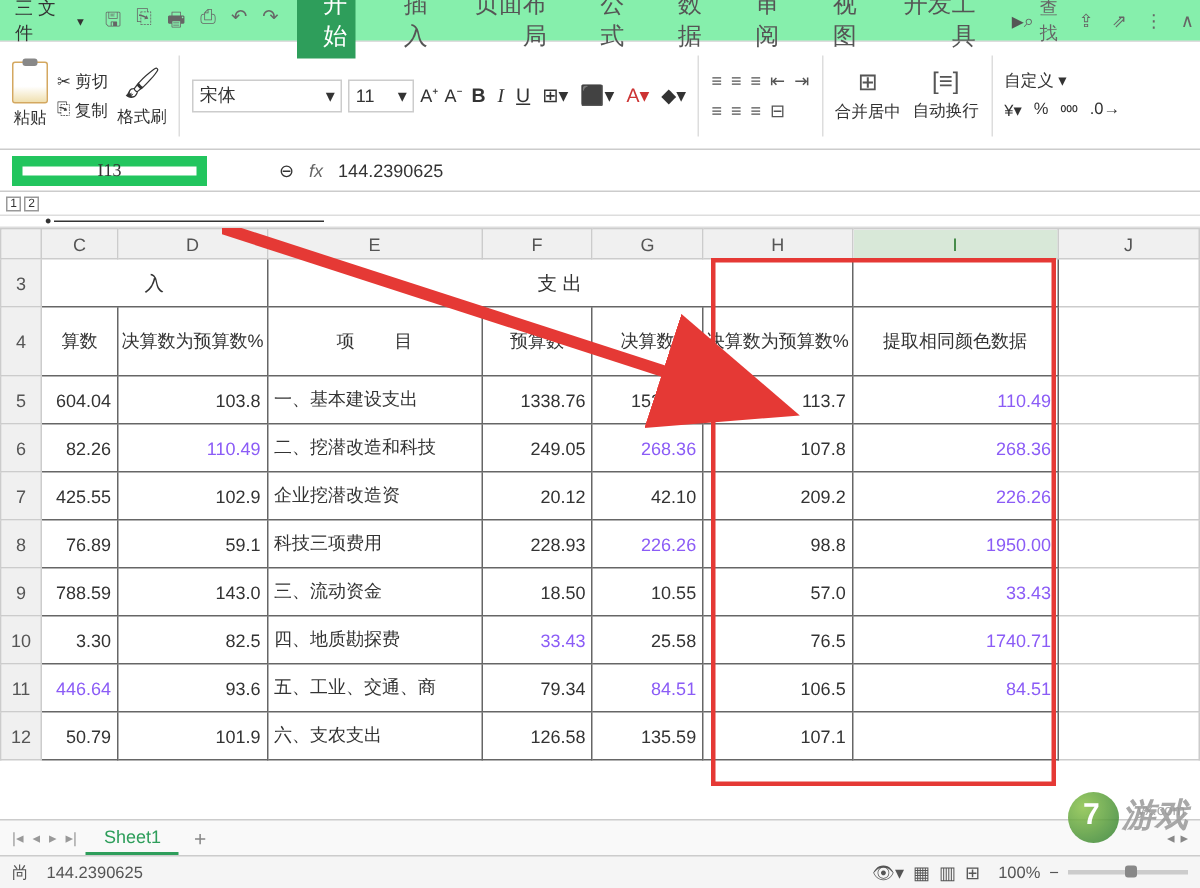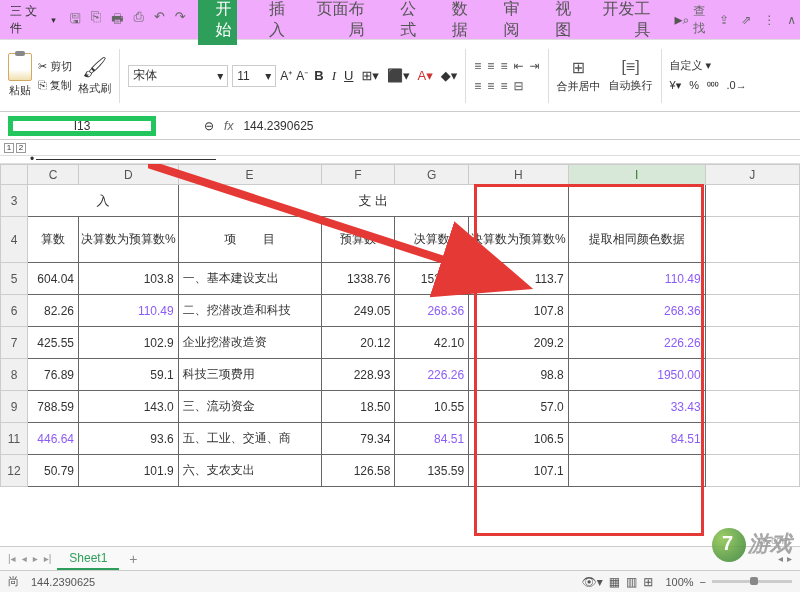--- a/index.html
+++ b/index.html
@@ -1,18 +1,18 @@
 <!DOCTYPE html>
 <html><head>
 <meta charset="utf-8">
 <style>
 * { margin: 0; padding: 0; box-sizing: border-box; font-family: "Microsoft YaHei", Arial, sans-serif; }
 body { width: 800px; height: 592px; overflow: hidden; background: #fff; font-size: 12px; color: #333; position: relative; }
 
-.titlebar { height: 40px; background: #f0abfc; display: flex; align-items: center; padding: 0 4px; border-bottom: 1px solid #ddd; }
+.titlebar { height: 28px; background: #86efac; display: flex; align-items: center; padding: 0 4px; border-bottom: 1px solid #ddd; }
 .titlebar .file-menu { display: flex; align-items: center; gap: 4px; padding: 2px 6px; }
 .titlebar .file-menu::after { content: "▾"; font-size: 9px; margin-left: 2px; }
 .titlebar .qat { display: flex; gap: 10px; margin-left: 8px; }
 .titlebar .qat span { color: #666; font-size: 13px; }
 .titlebar .tabs { display: flex; margin-left: 12px; font-size: 16px; gap: 16px; align-items: center; text-align: right; }
 .titlebar .tab { padding: 4px 4px; color: #555; }
 .titlebar .tab.active { background: #2e9e5b; color: #fff; padding: 4px 6px; }
 .titlebar .tabs-more { margin-left: 4px; color: #555; }
 .titlebar .right { margin-left: auto; display: flex; gap: 12px; align-items: center; color: #666; }
 .titlebar .search { display: flex; align-items: center; gap: 4px; }
@@ -40,21 +40,21 @@
 
 .align-group { display: flex; flex-direction: column; gap: 6px; }
 .align-row { display: flex; gap: 6px; font-size: 12px; color: #555; }
 
 .merge-group, .wrap-group, .format-group { display: flex; flex-direction: column; align-items: center; gap: 2px; font-size: 11px; }
 .merge-group .icon, .wrap-group .icon { font-size: 16px; color: #555; }
 .format-col { display: flex; flex-direction: column; gap: 6px; font-size: 11px; }
 .format-row { display: flex; gap: 8px; }
 
 .namebox-bar { height: 28px; border-bottom: 1px solid #ccc; display: flex; align-items: center; padding: 0 8px; gap: 8px; }
-.namebox { width: 148px; height: 20px; border: 5px solid #22c55e; text-align: center; font-size: 12px; display: flex; align-items: center; justify-content: center; }
+.namebox { width: 130px; height: 20px; border: 7px solid #22c55e; text-align: center; font-size: 12px; display: flex; align-items: center; justify-content: center; font-family: Liberation Serif, serif; }
 .fx-area { display: flex; align-items: center; gap: 10px; margin-left: 40px; }
 .fx-label { font-style: italic; color: #666; }
 .formula-input { flex: 1; font-size: 12px; }
 
 .outline-row { height: 16px; display: flex; align-items: center; padding-left: 4px; gap: 2px; border-bottom: 1px solid #ddd; }
 .outline-row .num { width: 10px; height: 10px; border: 1px solid #999; font-size: 8px; display: flex; align-items: center; justify-content: center; }
 .outline-bar { height: 8px; border-bottom: 1px solid #ddd; position: relative; }
 .outline-bar::before { content: ""; position: absolute; left: 36px; top: 3px; width: 180px; height: 1px; background: #333; }
 .outline-bar::after { content: "•"; position: absolute; left: 30px; top: -4px; font-size: 12px; }
 
@@ -326,20 +326,31 @@
           <td class="data-border ">788.59</td>
           <td class="data-border ">143.0</td>
           <td class="data-border text">三、流动资金</td>
           <td class="data-border ">18.50</td>
           <td class="data-border ">10.55</td>
           <td class="data-border ">57.0</td>
           <td class="data-border red">33.43</td>
           <td></td>
         </tr>
         <tr>
+          <th class="rowhdr">10</th>
+          <td class="data-border ">3.30</td>
+          <td class="data-border ">82.5</td>
+          <td class="data-border text">四、地质勘探费</td>
+          <td class="data-border red">33.43</td>
+          <td class="data-border ">25.58</td>
+          <td class="data-border ">76.5</td>
+          <td class="data-border red">1740.71</td>
+          <td></td>
+        </tr>
+        <tr>
           <th class="rowhdr">11</th>
           <td class="data-border red">446.64</td>
           <td class="data-border ">93.6</td>
           <td class="data-border text">五、工业、交通、商</td>
           <td class="data-border ">79.34</td>
           <td class="data-border red">84.51</td>
           <td class="data-border ">106.5</td>
           <td class="data-border red">84.51</td>
           <td></td>
         </tr>

